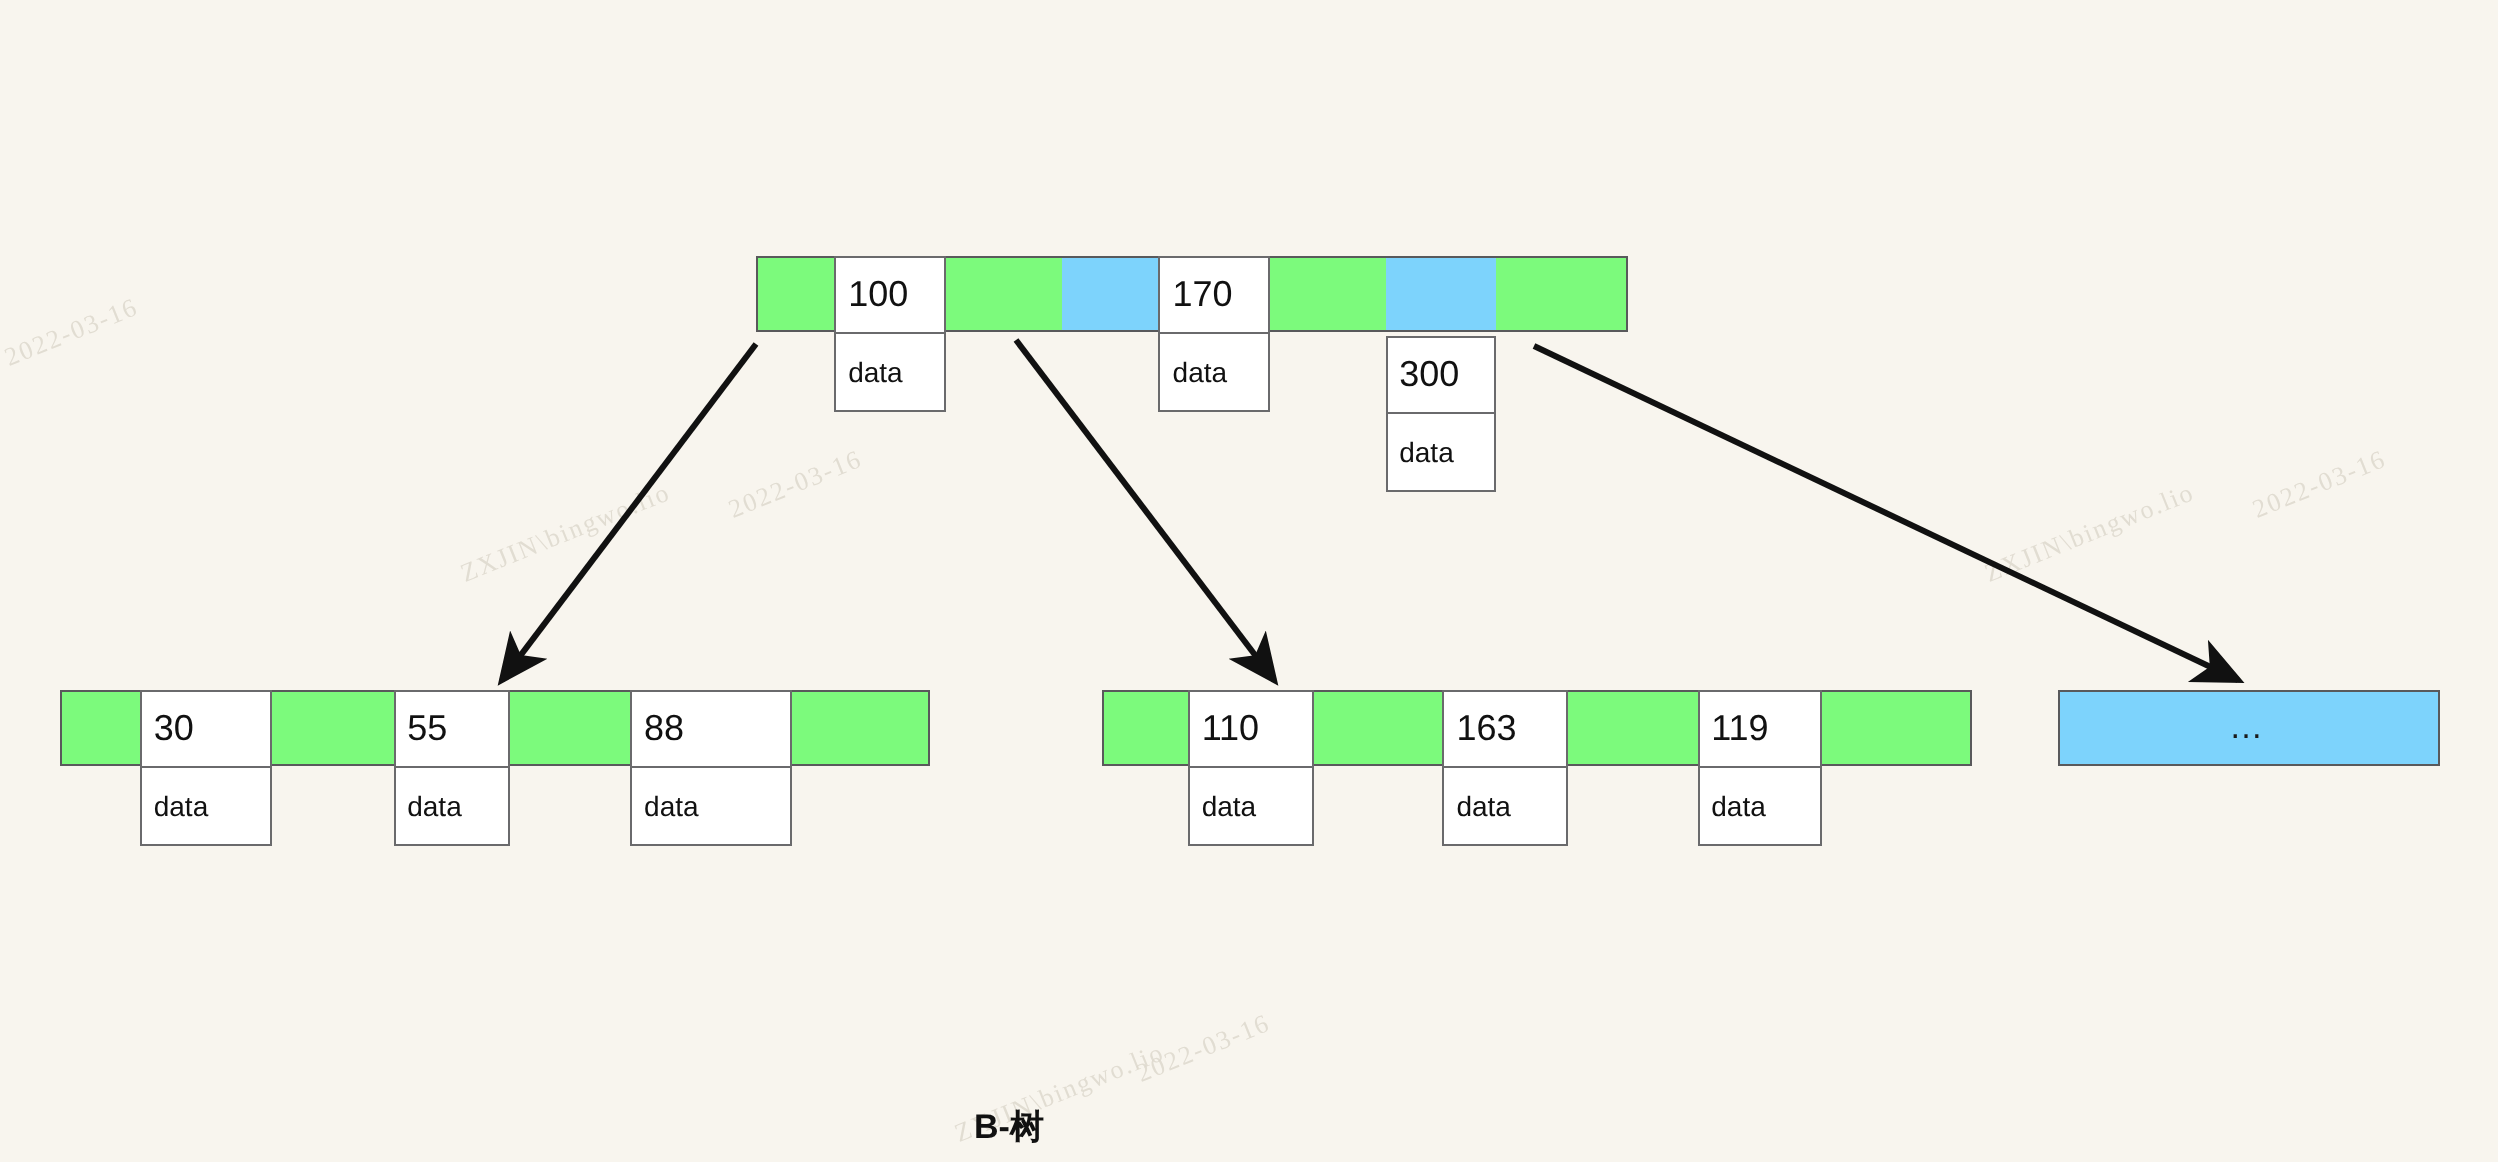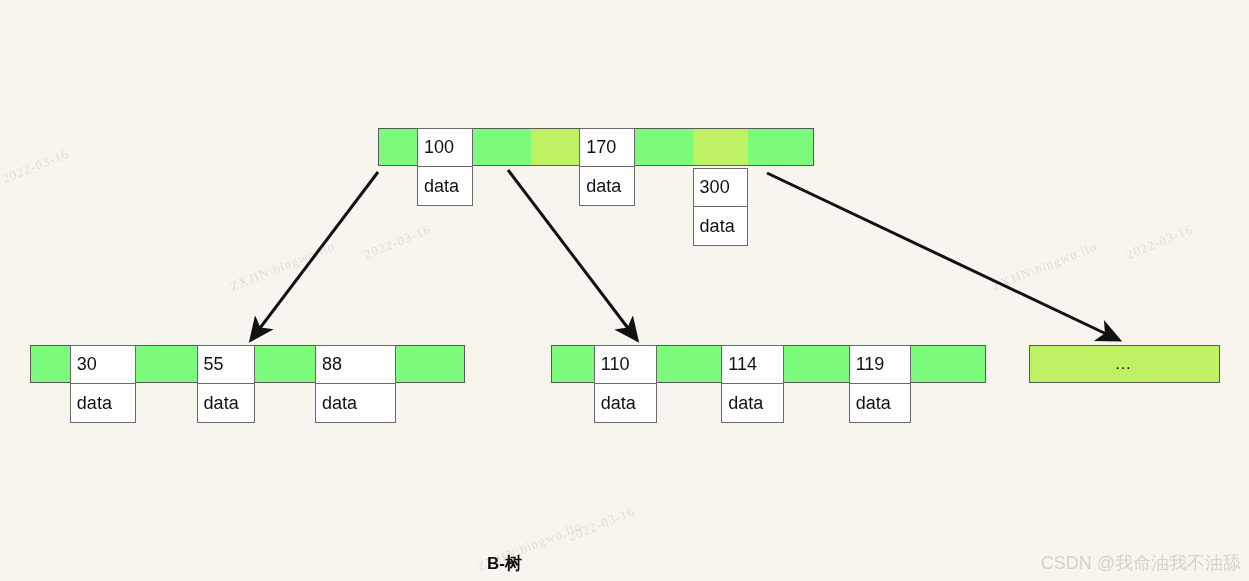--- a/index.html
+++ b/index.html
@@ -51,21 +51,21 @@
     pointer-events: none;
   }
 
   
   .node {
     position: absolute;
     z-index: 2;
     height: 38px;
     box-sizing: border-box;
     border: 1px solid #59595b;
-    background: #bef264;
+    background: #7dd3fc;
     display: flex;
     align-items: stretch;
   }
   .node.plain {
     justify-content: center;
     align-items: center;
     font-size: 17px;
     color: #1a1a1a;
     letter-spacing: 3px;
   }
@@ -101,21 +101,21 @@
     padding-left: 6px;
     font-size: 18px;
     color: #111111;
     font-family: "Liberation Sans", sans-serif;
   }
   .kc-data {
     flex: 1 1 auto;
     display: flex;
     align-items: center;
     padding-left: 6px;
-    font-size: 18px;
+    font-size: 14px;
     color: #111111;
     font-family: "Liberation Sans", sans-serif;
   }
 
   
   .caption {
     position: absolute;
     z-index: 4;
     font-size: 17px;
     font-weight: bold;
@@ -216,35 +216,34 @@
     <div class="gap" style="width:42px;"></div>
     <div class="keycell" style="width:63px;">
       <div class="kc-inner">
         <div class="kc-key">110</div>
         <div class="kc-data">data</div>
       </div>
     </div>
     <div class="gap" style="width:65px;"></div>
     <div class="keycell" style="width:63px;">
       <div class="kc-inner">
-        <div class="kc-key">114</div>
+        <div class="kc-key">163</div>
         <div class="kc-data">data</div>
       </div>
     </div>
     <div class="gap" style="width:65px;"></div>
     <div class="keycell" style="width:63px;">
       <div class="kc-inner">
         <div class="kc-key">119</div>
         <div class="kc-data">data</div>
       </div>
     </div>
     <div class="gap" style="width:74px;"></div>
   </div>
 
   <div class="node plain" style="left:1029px; top:345px; width:191px;">
     <span>…</span>
   </div>
 
   <div class="caption" style="left:487px; top:552px;">B-树</div>
 
-  <div class="credit">CSDN @我命油我不油舔</div>
 
 </div>
 
 </body></html>

